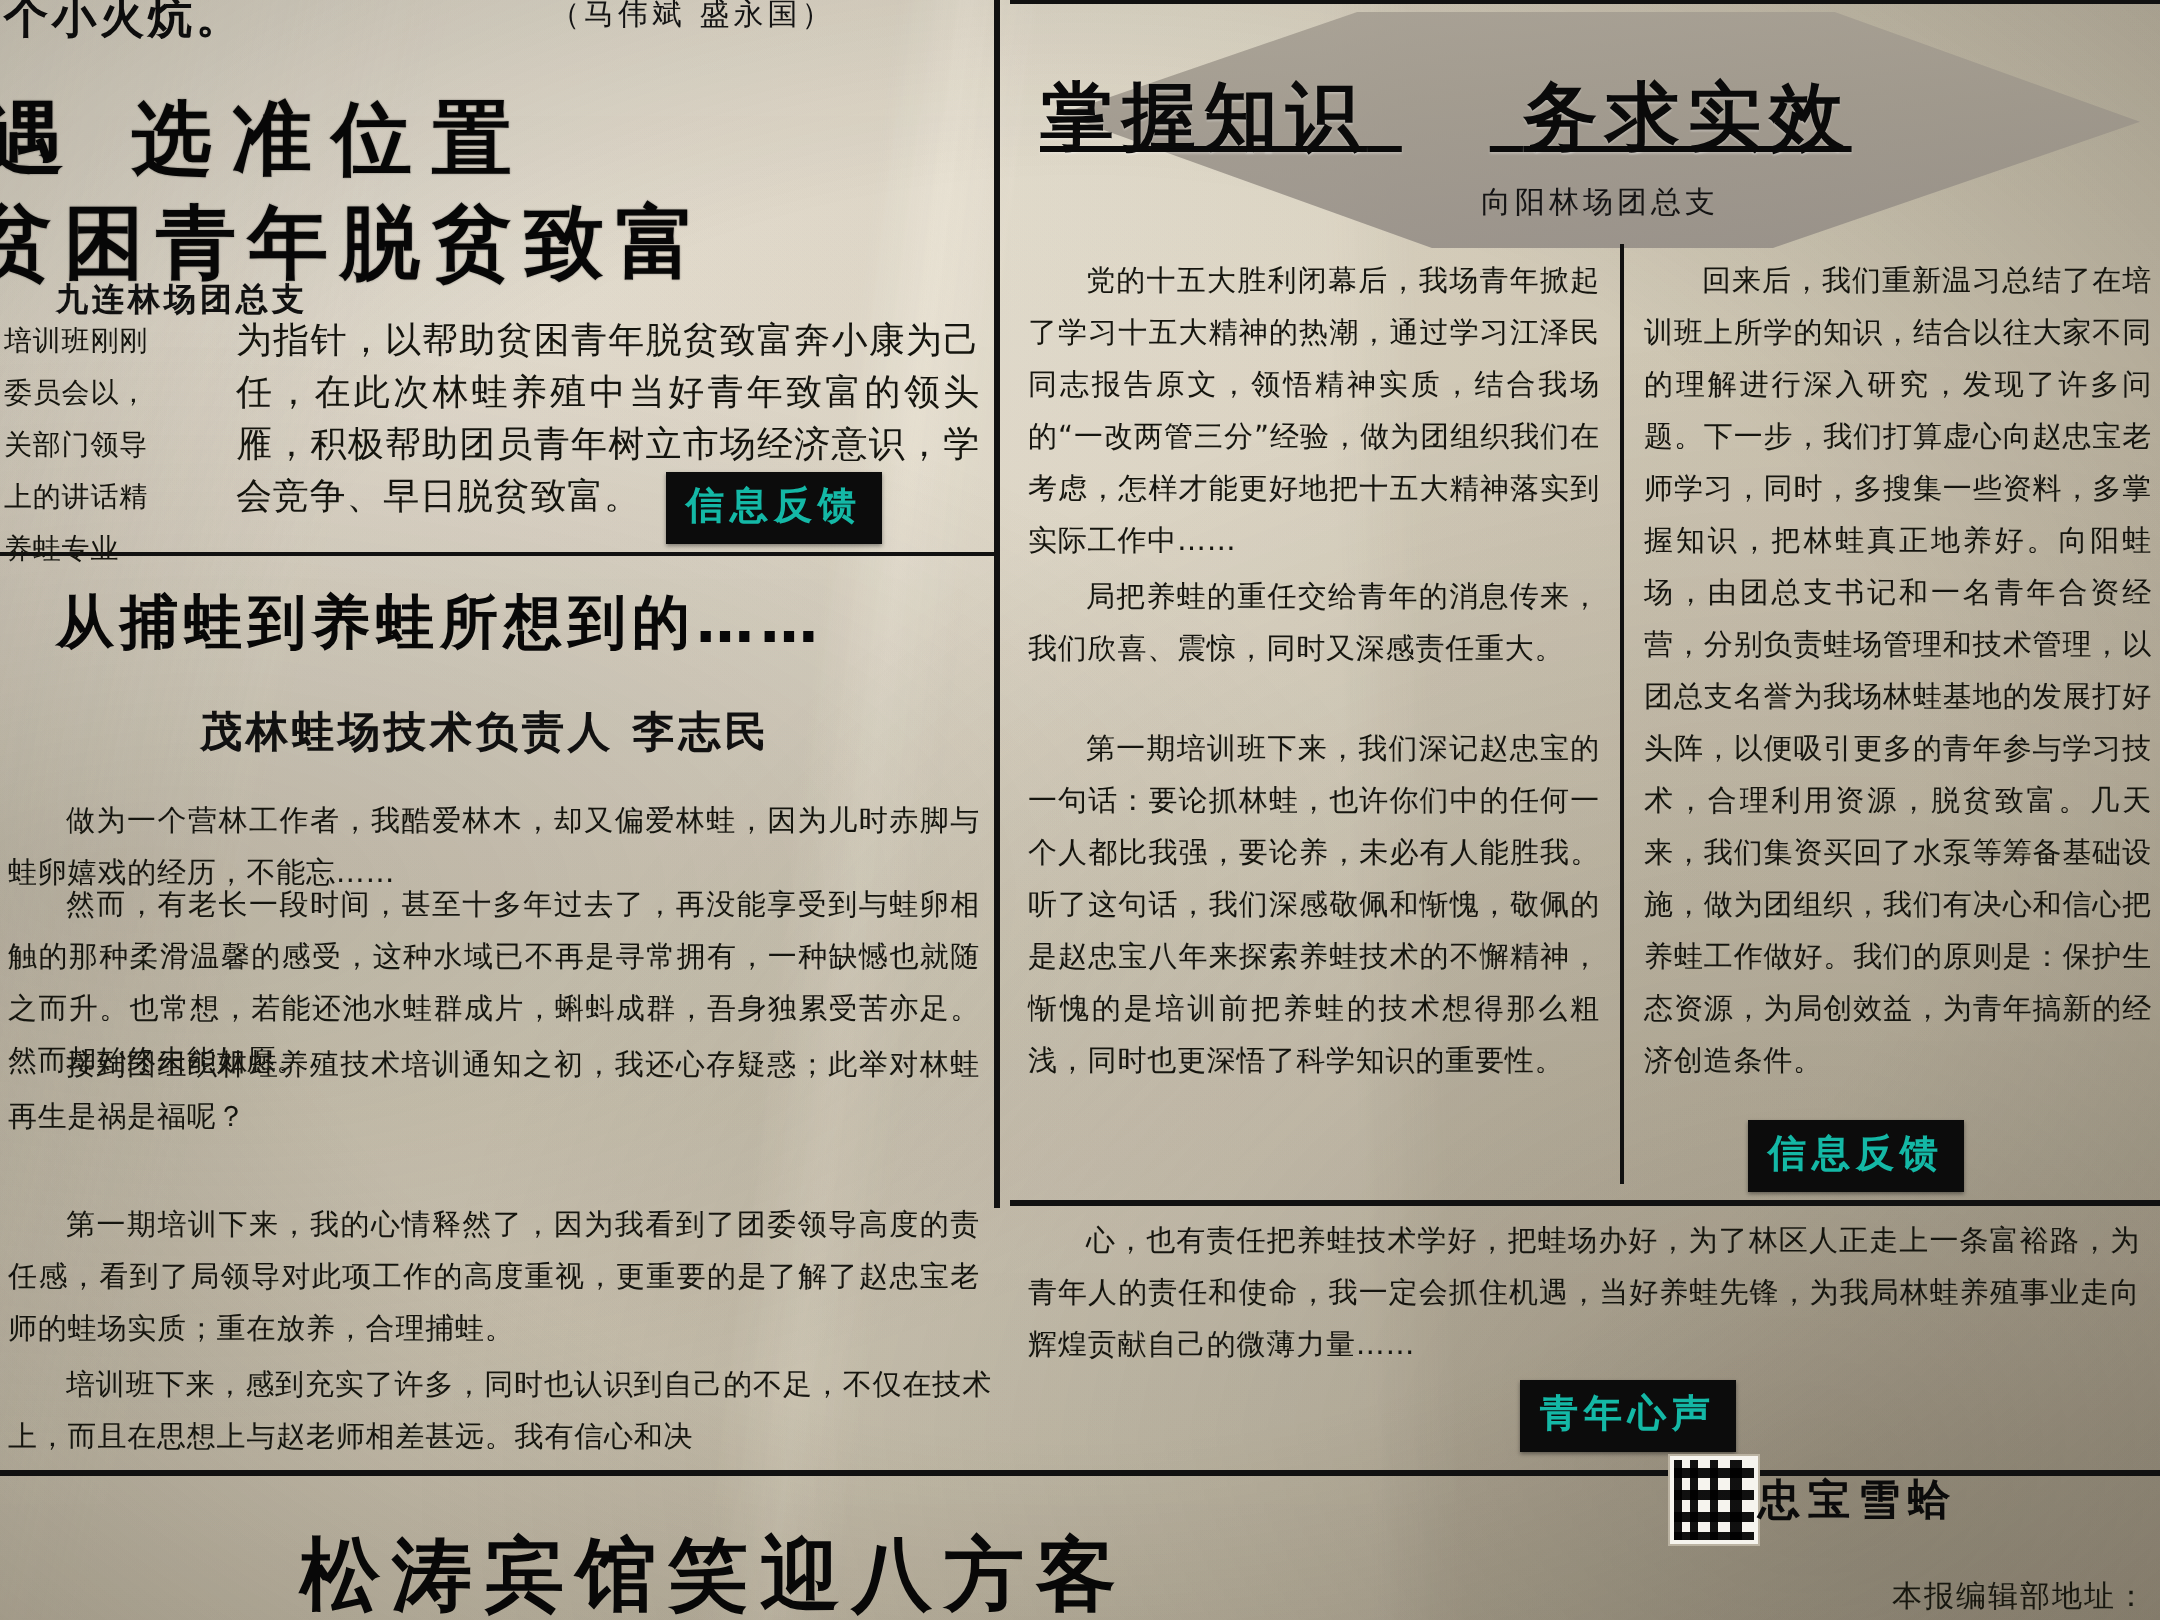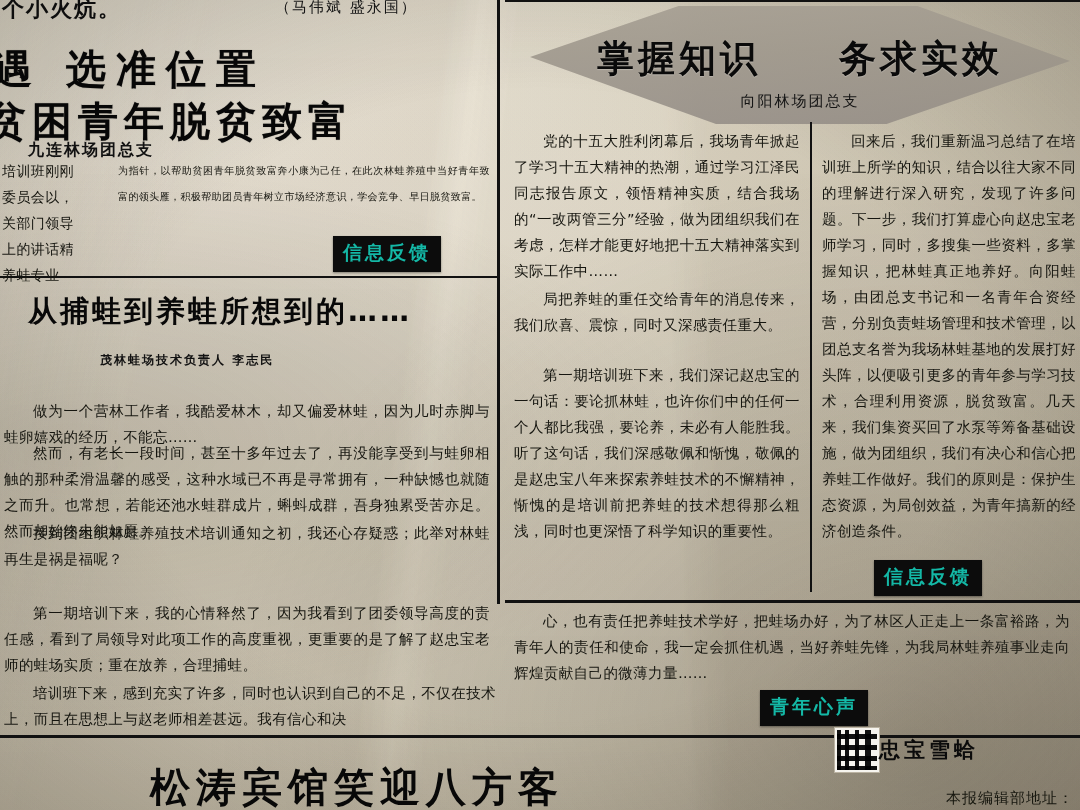--- a/index.html
+++ b/index.html
@@ -100,21 +100,21 @@
 
   
   .head2 {
     font-size: 29px;
     font-weight: 700;
     letter-spacing: 3px;
     color: #080808;
     white-space: nowrap;
   }
   .head2-credit {
-    font-size: 12px;
+    font-size: 21px;
     font-weight: 700;
     letter-spacing: 2px;
     color: #111;
     white-space: nowrap;
   }
 
   
   .diamond-wrap {
     position: absolute;
     left: 520px; top: 6px;
@@ -242,21 +242,21 @@
   <div class="layer head-l1 cn" style="left:-8px; top:42px;">遇    选准位置</div>
   <div class="layer head-l2 cn" style="left:-14px; top:94px;">贫困青年脱贫致富</div>
   <div class="layer subline cn" style="left:28px; top:140px;">九连林场团总支</div>
 
   <div class="col-text body-col cn" style="left:2px; top:158px; width:105px; font-size:14px; line-height:26px; white-space:pre-line;">培训班刚刚
 委员会以，
 关部门领导
 上的讲话精
 养蛙专业</div>
 
-  <div class="col-text body-col cn" style="left:118px; top:158px; width:372px; font-size:10px; line-height:26px;">为指针，以帮助贫困青年脱贫致富奔小康为己任，在此次林蛙养殖中当好青年致富的领头雁，积极帮助团员青年树立市场经济意识，学会竞争、早日脱贫致富。</div>
+  <div class="col-text body-col cn" style="left:118px; top:158px; width:372px; font-size:18px; line-height:26px;">为指针，以帮助贫困青年脱贫致富奔小康为己任，在此次林蛙养殖中当好青年致富的领头雁，积极帮助团员青年树立市场经济意识，学会竞争、早日脱贫致富。</div>
 
   <div class="tag-box" style="left:333px; top:236px;">信息反馈</div>
 
   <div class="layer head2 cn" style="left:28px; top:292px;">从捕蛙到养蛙所想到的……</div>
   <div class="layer head2-credit cn" style="left:100px; top:352px;">茂林蛙场技术负责人    李志民</div>
 
   <div class="col-text body-col cn" style="left:4px; top:386px; width:486px;margin-top:12px;">
     <p>做为一个营林工作者，我酷爱林木，却又偏爱林蛙，因为儿时赤脚与蛙卵嬉戏的经历，不能忘……</p>
   </div>
   <div class="col-text body-col cn" style="left:4px; top:440px; width:486px;">
@@ -268,21 +268,21 @@
   <div class="col-text body-col cn" style="left:4px; top:600px; width:486px;">
     <p>第一期培训下来，我的心情释然了，因为我看到了团委领导高度的责任感，看到了局领导对此项工作的高度重视，更重要的是了解了赵忠宝老师的蛙场实质；重在放养，合理捕蛙。</p>
   </div>
   <div class="col-text body-col cn" style="left:4px; top:680px; width:492px;">
     <p>培训班下来，感到充实了许多，同时也认识到自己的不足，不仅在技术上，而且在思想上与赵老师相差甚远。我有信心和决</p>
   </div>
 
   <div class="diamond-wrap">
     <div class="diamond"></div>
   </div>
-  <div class="layer banner-head cn" style="left:520px; top:34px; width:560px; text-align:center;">
+  <div class="layer banner-head cn" style="left:520px; top:34px; width:560px; text-align:left;text-decoration:underline;">
     <span>掌握知识</span>
     <span style="display:inline-block;width:44px;"></span>
     <span>务求实效</span>
   </div>
   <div class="layer banner-sub cn" style="left:520px; top:92px; width:560px; text-align:center;">向阳林场团总支</div>
 
   <div class="col-text body-col cn" style="left:514px; top:128px; width:286px;">
     <p>党的十五大胜利闭幕后，我场青年掀起了学习十五大精神的热潮，通过学习江泽民同志报告原文，领悟精神实质，结合我场的“一改两管三分”经验，做为团组织我们在考虑，怎样才能更好地把十五大精神落实到实际工作中……</p>
   </div>
   <div class="col-text body-col cn" style="left:514px; top:286px; width:286px;">

